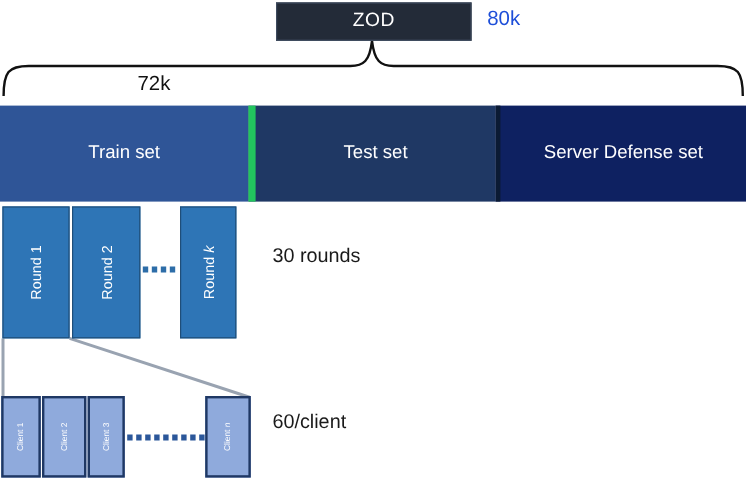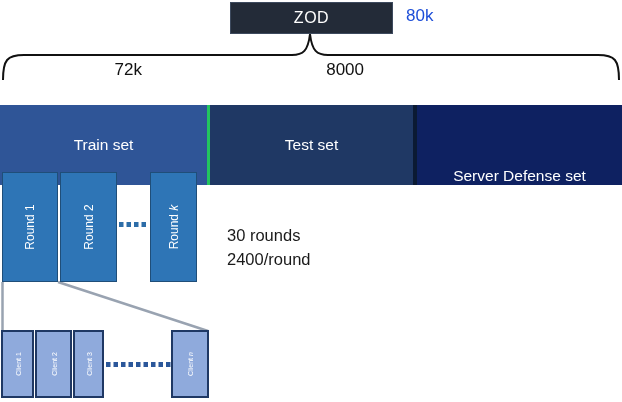--- a/index.html
+++ b/index.html
@@ -17,25 +17,25 @@
   }
   .total-label{left:406px;top:6px;font-size:17px;color:#1d4ed8;}
   
   .size-label{top:60px;width:100px;text-align:right;font-size:17px;color:#111;}
   .size-train{left:42px;}
   .size-test{left:264px;}
   .size-server{left:463px;}
   
   .set-box{
     top:88px;height:80px;display:flex;align-items:center;justify-content:center;
-    color:#fff;font-size:15.5px;margin-top:17px;
+    color:#fff;font-size:15.5px;
   }
   .train-box{left:0;width:207px;background:#2F5597;}
-  .test-box{left:207px;width:206px;background:#1F3864;border-left:3px solid #22c55e;box-sizing:border-box;}
-  .server-box{left:413px;width:209px;background:#0E2161;border-left:4px solid #0B1A33;box-sizing:border-box;align-items:flex-end;}
+  .test-box{left:207px;width:206px;background:#1F3864;border-left:6px solid #22c55e;box-sizing:border-box;}
+  .server-box{left:413px;width:209px;background:#0E2161;border-left:4px solid #0B1A33;box-sizing:border-box;}
   
   .round-box{
     top:172px;height:110px;background:#2E75B6;border:1px solid #1F4E79;box-sizing:border-box;
   }
   .round-1{left:2px;width:56px;}
   .round-2{left:60px;width:57px;}
   .round-k{left:150px;width:47px;}
   
   .client-box{
     top:330px;height:68px;background:#8FAADC;border:2px solid #1F3864;box-sizing:border-box;
@@ -47,21 +47,21 @@
   
   .vtext{
     position:absolute;left:50%;top:50%;
     transform:translate(-50%,-50%) rotate(-90deg);
     white-space:nowrap;color:#fff;
   }
   .round-box .vtext{font-size:12px;}
   .client-box .vtext{font-size:7px;}
   
   .note{left:227px;color:#1a1a1a;font-size:16.5px;line-height:24px;}
-  .rounds-note{top:201px;margin-top:22px;}
+  .rounds-note{top:201px;}
   .clients-note{top:340px;}
   svg.overlay{left:0;top:0;pointer-events:none;}
   .stage > div{z-index:1;}
   svg.overlay{z-index:0;}
   i{font-style:italic;}
 </style>
 </head>
 <body>
 
 <div class="stage">
@@ -77,21 +77,20 @@
 
     <line x1="106" y1="364.5" x2="171" y2="364.5" stroke="#2B579A" stroke-width="5" stroke-dasharray="4.5 3"></line>
   </svg>
 
   <div class="abs zod-box">
     <span>ZOD</span>
   </div>
   <div class="abs total-label">80k</div>
 
   <div class="abs size-label size-train">72k</div>
-  <div class="abs size-label size-test">8000</div>
 
   <div class="abs set-box train-box">
     <span>Train set</span>
   </div>
   <div class="abs set-box test-box">
     <span>Test set</span>
   </div>
   <div class="abs set-box server-box">
     <span>Server Defense set</span>
   </div>
@@ -101,32 +100,32 @@
   </div>
   <div class="abs round-box round-2">
     <span class="vtext">Round 2</span>
   </div>
   <div class="abs round-box round-k">
     <span class="vtext"><span>Round </span><i>k</i></span>
   </div>
 
   <div class="abs note rounds-note">
     <div>30 rounds</div>
-    <div>2400/round</div>
   </div>
 
   <div class="abs client-box client-1">
     <span class="vtext">Client 1</span>
   </div>
   <div class="abs client-box client-2">
     <span class="vtext">Client 2</span>
   </div>
   <div class="abs client-box client-3">
     <span class="vtext">Client 3</span>
   </div>
   <div class="abs client-box client-n">
     <span class="vtext"><span>Client </span><i>n</i></span>
   </div>
 
   <div class="abs note clients-note">
+    <div>60/client</div>
   </div>
 
 </div>
 
 </body></html>

